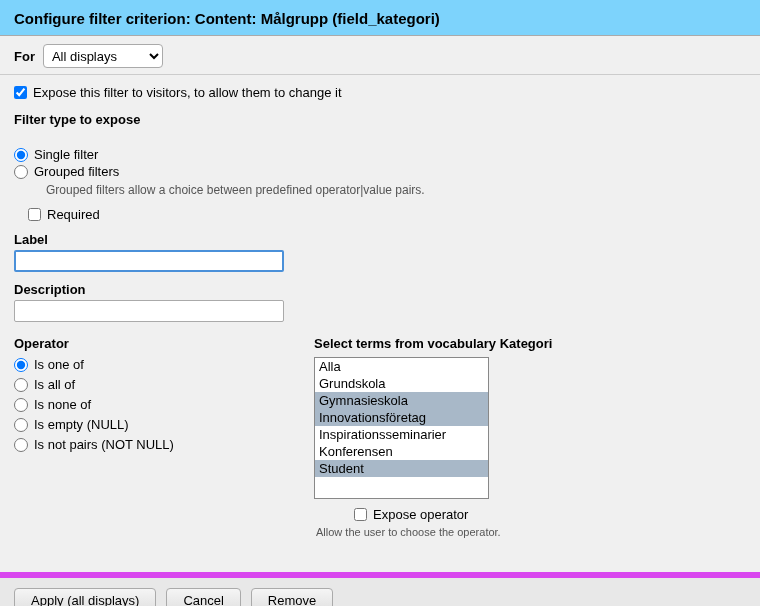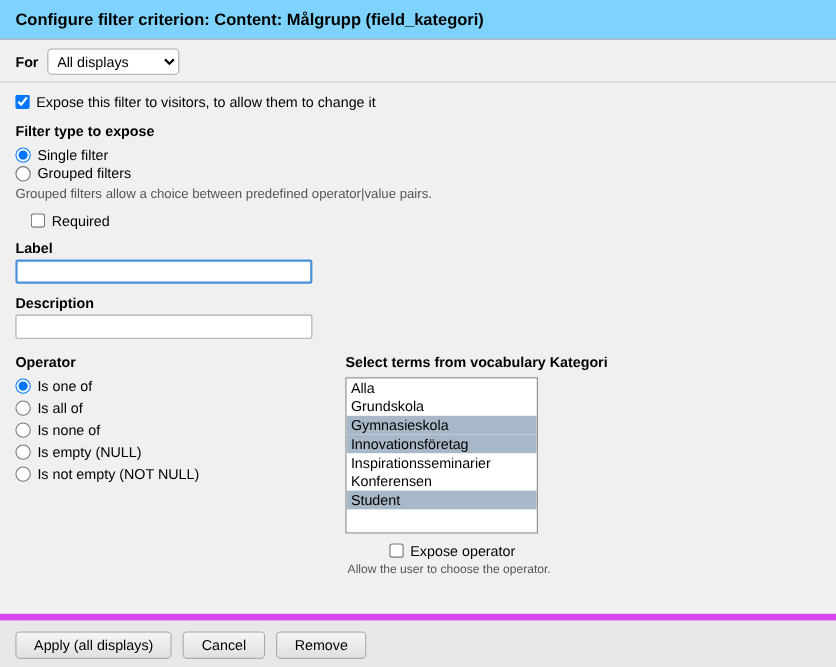--- a/index.html
+++ b/index.html
@@ -58,40 +58,41 @@
       gap: 6px;
       margin-bottom: 12px;
     }
     .expose-row input[type="checkbox"] {
       width: 13px;
       height: 13px;
     }
     .section-title {
       font-weight: bold;
       font-size: 13px;
-      margin-bottom: 6px;
+      margin-bottom: 20px;
     }
     .radio-group {
       margin-bottom: 4px;
     }
     .radio-row {
       display: flex;
       align-items: center;
       gap: 6px;
       margin-bottom: 2px;
     }
     .radio-row input[type="radio"] {
       width: 14px;
       height: 14px;
     }
     .hint-text {
       font-size: 12px;
       color: #555;
       margin-bottom: 10px;
       margin-top: 2px;
+      margin-left: 32px;
     }
     .required-row {
       display: flex;
       align-items: center;
       gap: 6px;
       margin-bottom: 10px;
       margin-left: 14px;
     }
     .field-group {
       margin-bottom: 10px;
@@ -260,21 +261,21 @@
         <div class="operator-radio-row">
           <input type="radio" name="operator" id="op3" style="">
           <label for="op3">Is none of</label>
         </div>
         <div class="operator-radio-row">
           <input type="radio" name="operator" id="op4" style="">
           <label for="op4">Is empty (NULL)</label>
         </div>
         <div class="operator-radio-row">
           <input type="radio" name="operator" id="op5" style="">
-          <label for="op5">Is not empty (NOT NULL)</label>
+          <label for="op5">Is not pairs (NOT NULL)</label>
         </div>
       </div>
 
       <div class="right-col">
         <div class="col-title">Select terms from vocabulary Kategori</div>
         <ul class="vocab-list">
           <li>Alla</li>
           <li>Grundskola</li>
           <li class="selected">Gymnasieskola</li>
           <li class="selected">Innovationsföretag</li>

